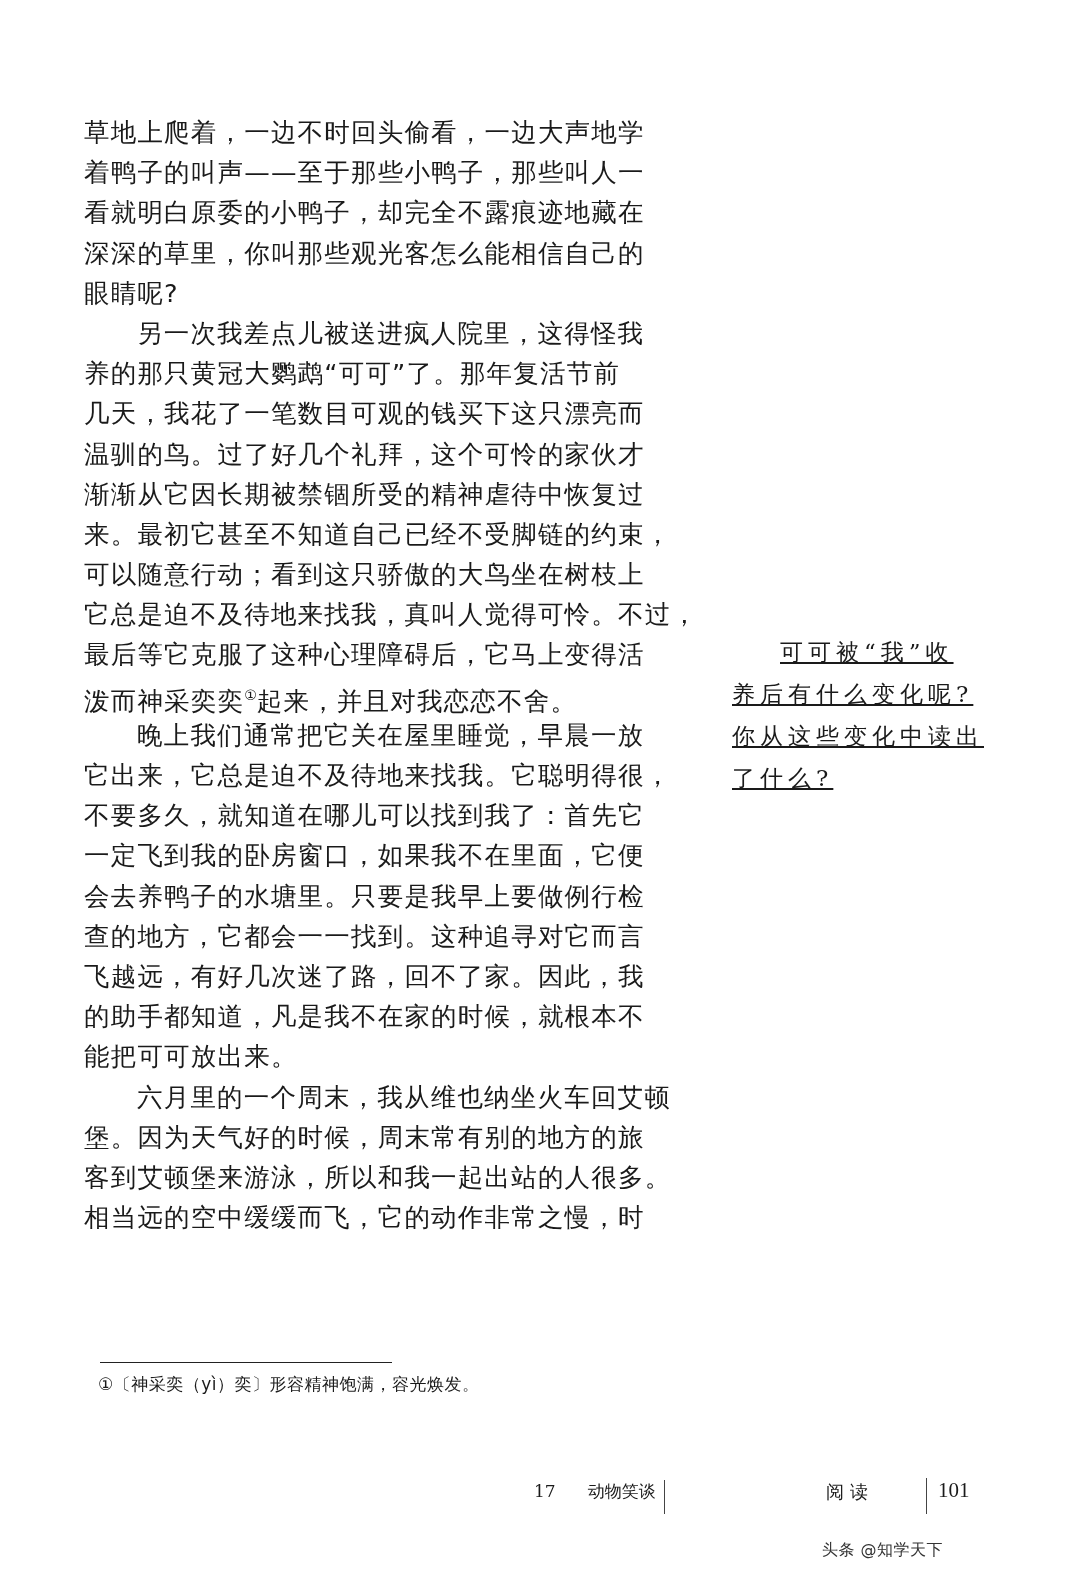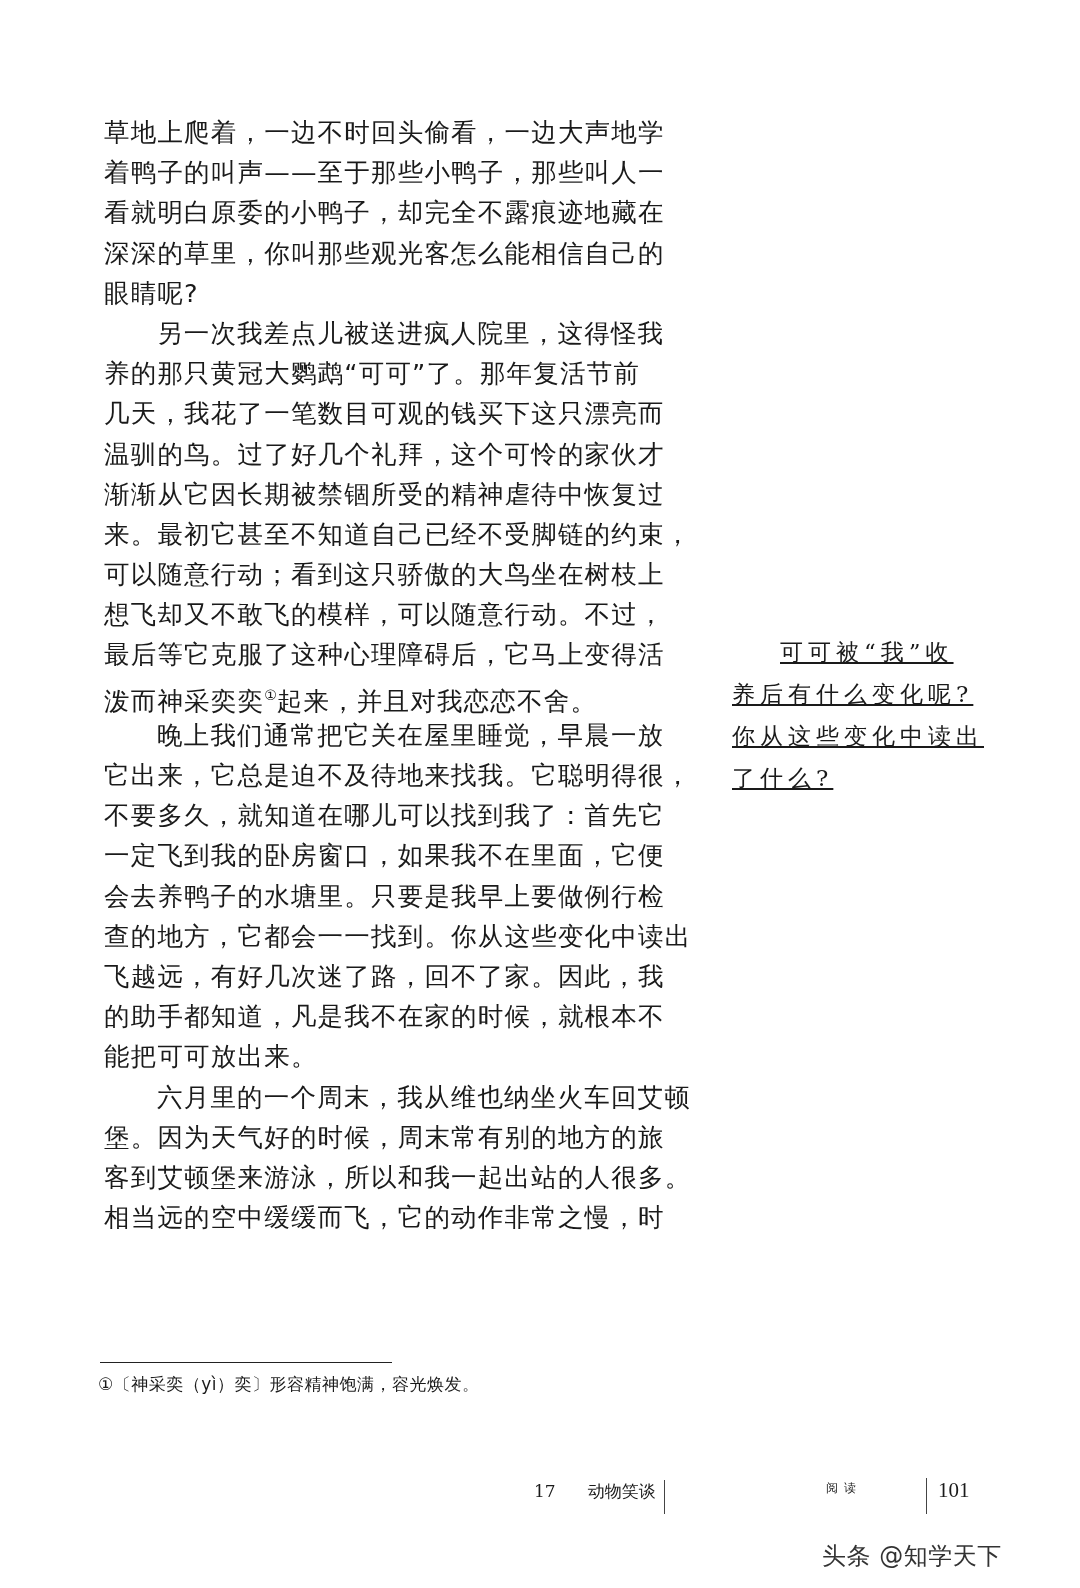--- a/index.html
+++ b/index.html
@@ -15,21 +15,21 @@
       font-family: "DejaVu Sans", "Liberation Sans", sans-serif;
       color: #1a1a1a;
     }
     .page {
       position: absolute;
       left: 0; top: 0;
       width: 1080px; height: 1588px;
     }
     .main-col {
       position: absolute;
-      left: 104px;
+      left: 84px;
       top: 112px;
       width: 572px;
     }
     .line {
       height: 40.2px;
       line-height: 40px;
       font-size: 25.5px;
       white-space: nowrap;
       letter-spacing: 1.2px;
     }
@@ -93,21 +93,21 @@
       left: 664px;
       top: 1480px;
       width: 0;
       height: 34px;
       border-left: 1px solid #444;
     }
     .footer-right-label {
       position: absolute;
       left: 826px;
       top: 1480px;
-      font-size: 12px;
+      font-size: 18px;
       font-family: "DejaVu Serif", "Liberation Serif", serif;
       letter-spacing: 6px;
       white-space: nowrap;
       text-align: center;
     }
     .footer-divider-right {
       position: absolute;
       left: 926px;
       top: 1478px;
       width: 0;
@@ -118,21 +118,21 @@
       position: absolute;
       left: 938px;
       top: 1478px;
       font-size: 21px;
       font-family: "Liberation Serif", "DejaVu Serif", serif;
     }
     .watermark {
       position: absolute;
       left: 822px;
       top: 1540px;
-      font-size: 24px;
+      font-size: 16px;
       color: #333;
       white-space: nowrap;
       text-shadow: 0 0 1px #fff, 1px 1px 0 #fff;
       letter-spacing: 0.5px;
     }
   </style>
 </head>
 <body>
 
 <div class="page">
@@ -143,29 +143,29 @@
     <div class="line">看就明白原委的小鸭子，却完全不露痕迹地藏在</div>
     <div class="line">深深的草里，你叫那些观光客怎么能相信自己的</div>
     <div class="line">眼睛呢?</div>
     <div class="line indent">另一次我差点儿被送进疯人院里，这得怪我</div>
     <div class="line">养的那只黄冠大鹦鹉“可可”了。那年复活节前</div>
     <div class="line">几天，我花了一笔数目可观的钱买下这只漂亮而</div>
     <div class="line">温驯的鸟。过了好几个礼拜，这个可怜的家伙才</div>
     <div class="line">渐渐从它因长期被禁锢所受的精神虐待中恢复过</div>
     <div class="line">来。最初它甚至不知道自己已经不受脚链的约束，</div>
     <div class="line">可以随意行动；看到这只骄傲的大鸟坐在树枝上</div>
-    <div class="line">想飞却又不敢飞的模样，可以随意行动。不过，</div>
+    <div class="line">它总是迫不及待地来找我，真叫人觉得可怜。不过，</div>
     <div class="line">最后等它克服了这种心理障碍后，它马上变得活</div>
     <div class="line"><span>泼而神采奕奕</span><span class="sup">①</span><span>起来，并且对我恋恋不舍。</span></div>
     <div class="line indent">晚上我们通常把它关在屋里睡觉，早晨一放</div>
     <div class="line">它出来，它总是迫不及待地来找我。它聪明得很，</div>
     <div class="line">不要多久，就知道在哪儿可以找到我了：首先它</div>
     <div class="line">一定飞到我的卧房窗口，如果我不在里面，它便</div>
     <div class="line">会去养鸭子的水塘里。只要是我早上要做例行检</div>
-    <div class="line">查的地方，它都会一一找到。你从这些变化中读出</div>
+    <div class="line">查的地方，它都会一一找到。这种追寻对它而言</div>
     <div class="line">飞越远，有好几次迷了路，回不了家。因此，我</div>
     <div class="line">的助手都知道，凡是我不在家的时候，就根本不</div>
     <div class="line">能把可可放出来。</div>
     <div class="line indent">六月里的一个周末，我从维也纳坐火车回艾顿</div>
     <div class="line">堡。因为天气好的时候，周末常有别的地方的旅</div>
     <div class="line">客到艾顿堡来游泳，所以和我一起出站的人很多。</div>
     <div class="line">相当远的空中缓缓而飞，它的动作非常之慢，时</div>
   </div>
 
   <div class="side-note">

